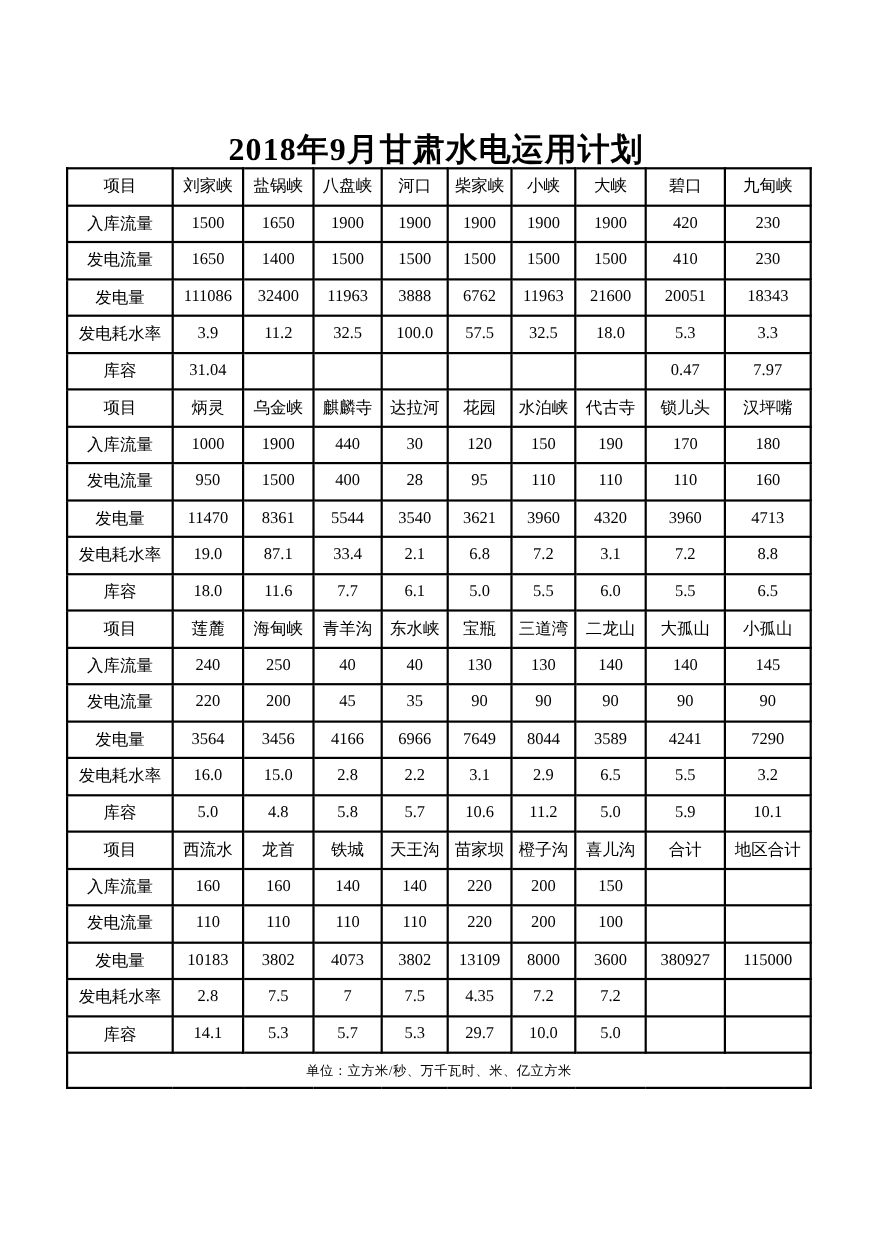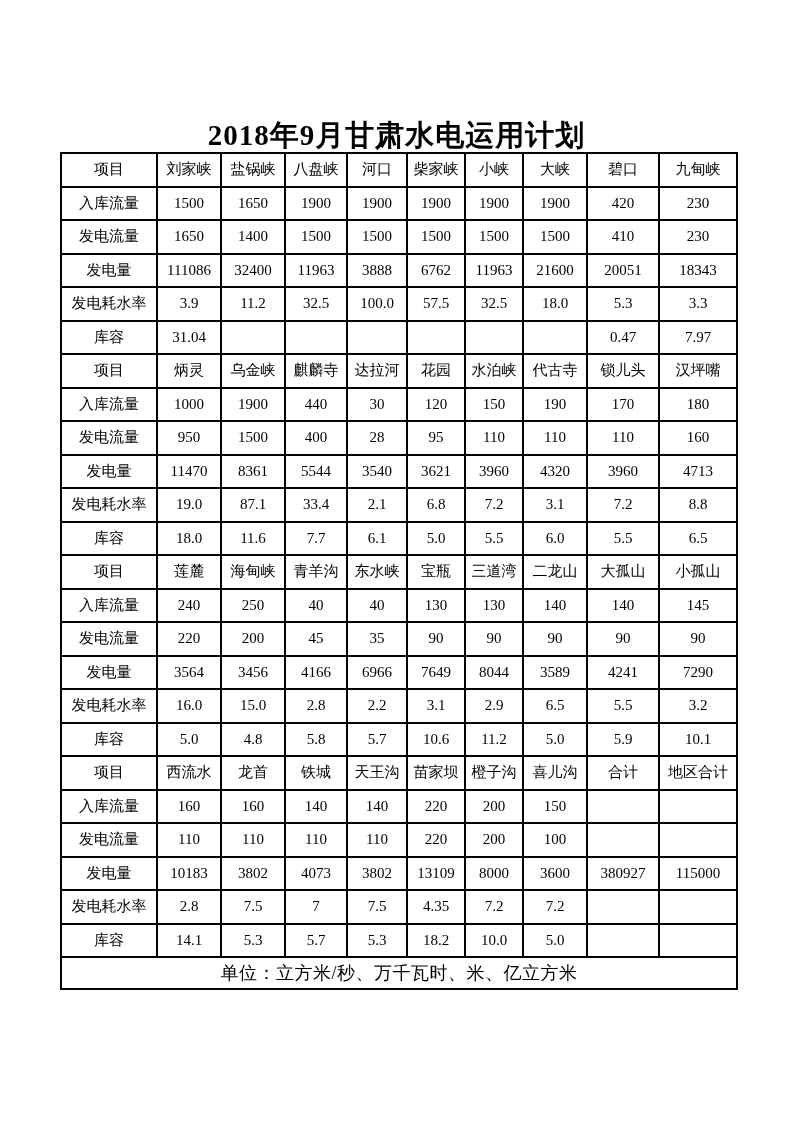--- a/index.html
+++ b/index.html
@@ -41,21 +41,21 @@
     text-align: center;
     vertical-align: middle;
     font-size: 15px;
     height: 31.5px;
     padding: 0 1px;
     overflow: hidden;
     white-space: nowrap;
     font-family: "Liberation Serif", "DejaVu Serif", serif;
   }
   table.plan-table td.footer-cell {
-    font-size: 18px;
+    font-size: 12px;
     height: 30px;
     letter-spacing: 0.5px;
     margin-left: 19px;
   }
 </style>
 </head>
 <body>
 
 <div class="page">
   <h1 class="doc-title">2018年9月甘肃水电运用计划</h1>
@@ -349,21 +349,21 @@
           <td>7.2</td>
           <td></td>
           <td></td>
         </tr>
         <tr>
           <td>库容</td>
           <td>14.1</td>
           <td>5.3</td>
           <td>5.7</td>
           <td>5.3</td>
-          <td>18.2</td>
+          <td>29.7</td>
           <td>10.0</td>
           <td>5.0</td>
           <td></td>
           <td></td>
         </tr>
         <tr>
           <td colspan="10" class="footer-cell">单位：立方米/秒、万千瓦时、米、亿立方米</td>
         </tr>
       </tbody>
   </table>

